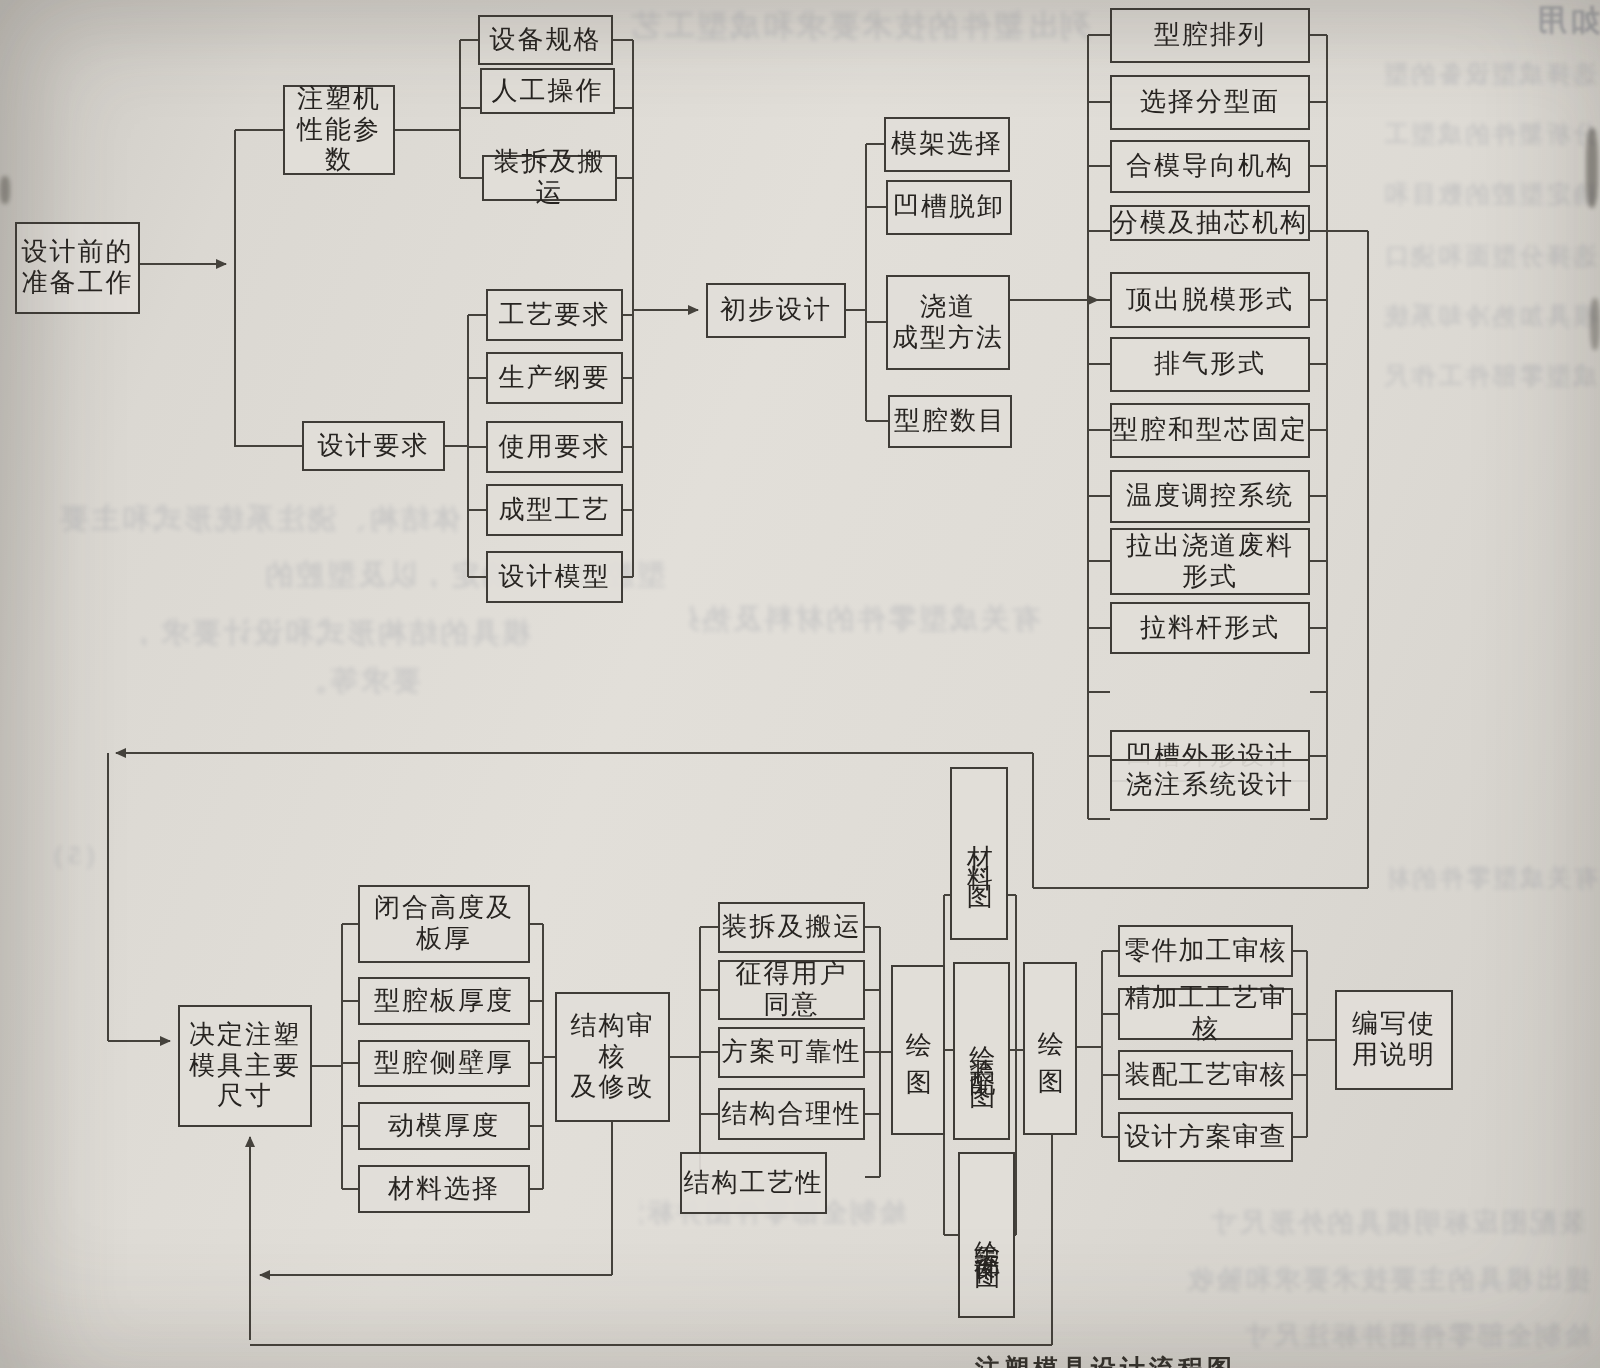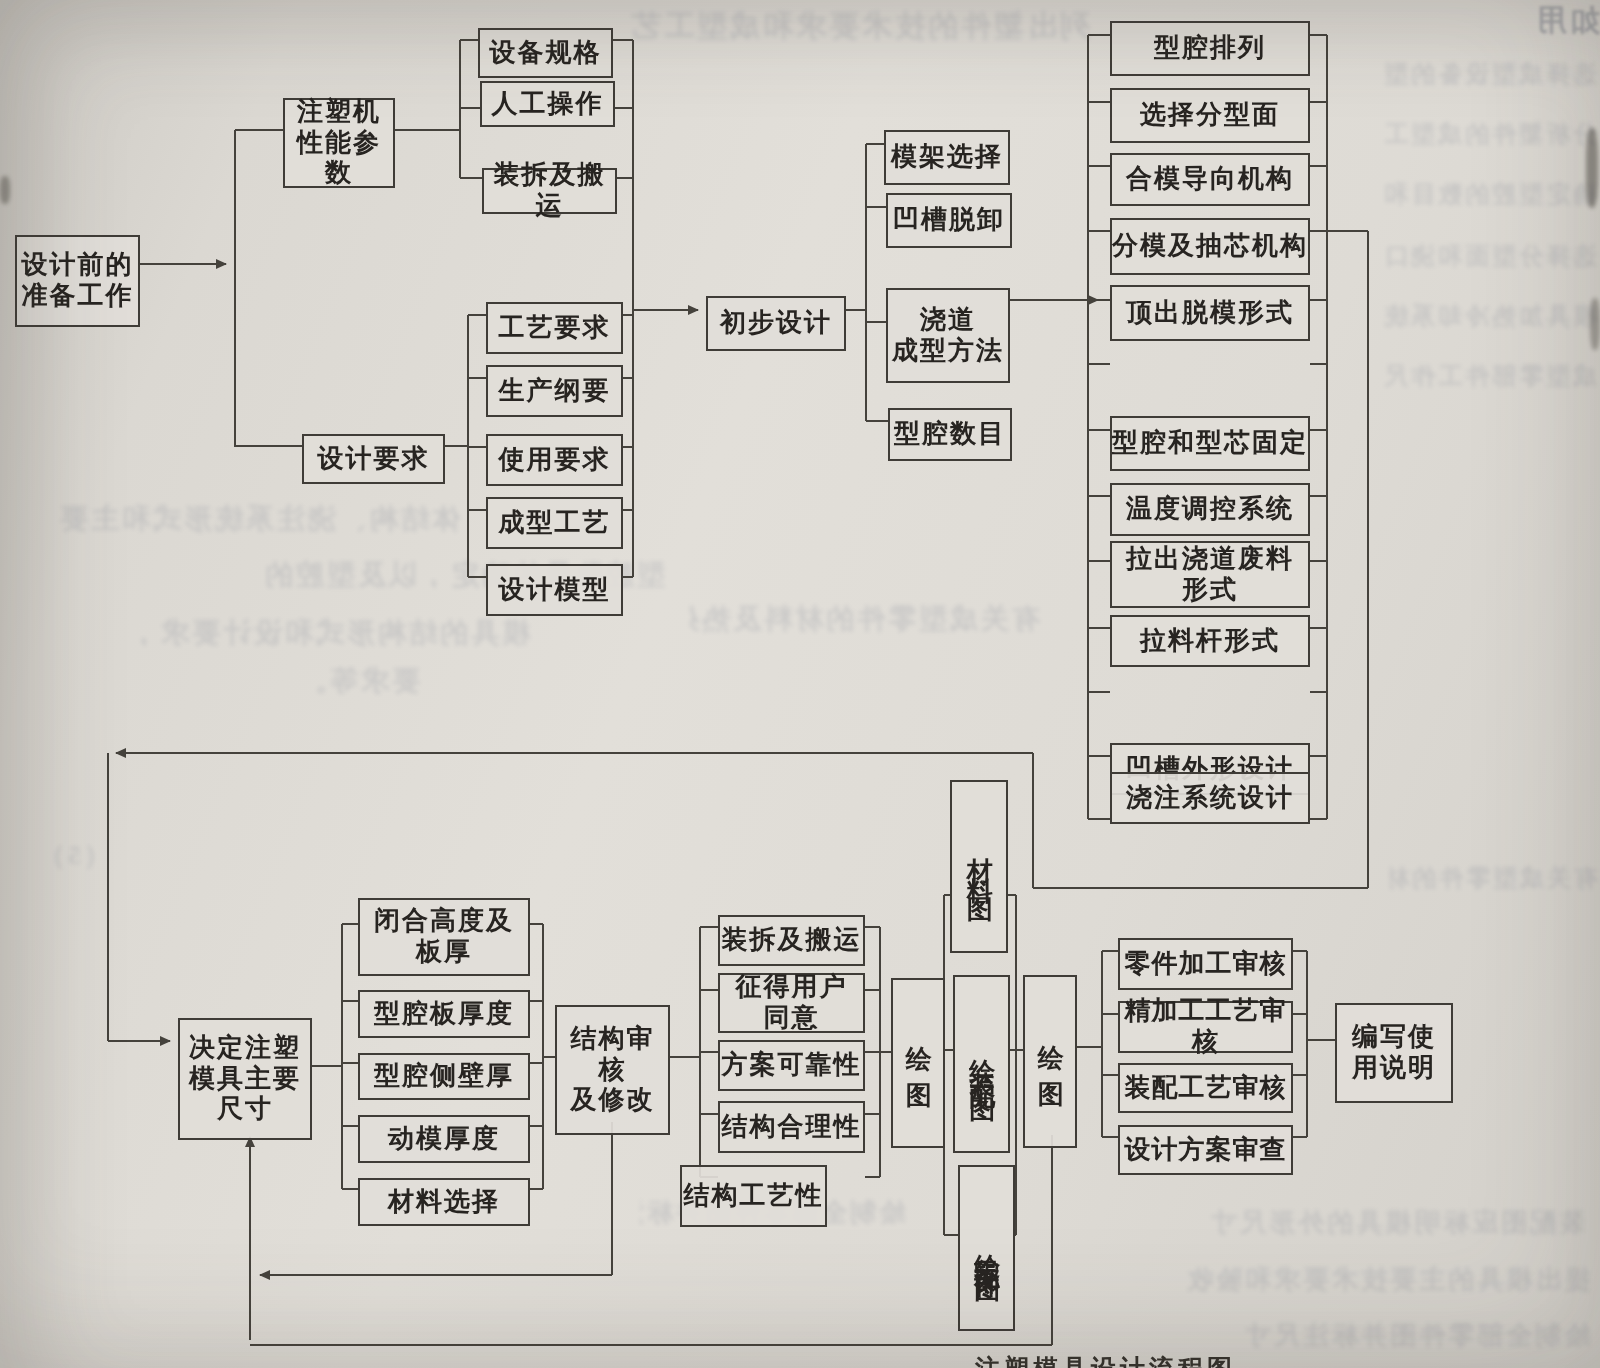--- a/index.html
+++ b/index.html
@@ -7,23 +7,22 @@
     position:relative;width:1600px;height:1368px;overflow:hidden;
     background:linear-gradient(112deg,#cdcac4 0%,#dbd8d2 14%,#e2dfd9 42%,#dedbd5 68%,#d3d0ca 100%);
     font-family:"Liberation Serif","DejaVu Serif",serif;
   }
   .vignette{position:absolute;inset:0;pointer-events:none;
     box-shadow:inset 40px 30px 90px rgba(70,66,60,.18), inset -30px -40px 110px rgba(70,66,60,.14);}
   .node{
     position:absolute;box-sizing:border-box;border:2px solid #3f3c37;
     background:rgba(225,222,216,.93);color:#272421;
     display:flex;align-items:center;justify-content:center;text-align:center;
-    font-size:26px;line-height:1.18;font-weight:700;white-space:pre-line;
+    font-size:26px;line-height:1.18;font-weight:400;white-space:pre-line;
     letter-spacing:2px;
-    margin-top:13px;
   }
   .node.sm{font-size:26px;letter-spacing:1px;}
   .node.vert{writing-mode:vertical-rl;text-orientation:upright;white-space:normal;}
   svg{position:absolute;left:0;top:0;}
   .bleed{
     position:absolute;color:#45506b;opacity:.13;filter:blur(2px);
     transform:scaleX(-1);font-weight:700;white-space:nowrap;overflow:hidden;
     font-size:28px;pointer-events:none;letter-spacing:3px;
   }
   .bleed.dk{opacity:.30;filter:blur(1.5px);color:#2e3850;}
@@ -218,22 +217,23 @@
   <div class="node" style="left:706px;top:283px;width:140px;height:55px">初步设计</div>
   <div class="node" style="left:884px;top:117px;width:126px;height:55px">模架选择</div>
   <div class="node" style="left:886px;top:180px;width:126px;height:55px">凹槽脱卸</div>
   <div class="node" style="left:886px;top:275px;width:124px;height:95px">浇道
 成型方法</div>
   <div class="node" style="left:888px;top:395px;width:124px;height:53px">型腔数目</div>
 
   <div class="node" style="left:1110px;top:8px;width:200px;height:55px">型腔排列</div>
   <div class="node" style="left:1110px;top:75px;width:200px;height:55px">选择分型面</div>
   <div class="node" style="left:1110px;top:140px;width:200px;height:53px">合模导向机构</div>
-  <div class="node" style="left:1110px;top:205px;width:200px;height:57px">分模及抽芯机构</div>
+  <div class="node" style="left:1110px;top:205px;width:200px;height:36px">分模及抽芯机构</div>
   <div class="node" style="left:1110px;top:272px;width:200px;height:56px">顶出脱模形式</div>
+  <div class="node" style="left:1110px;top:337px;width:200px;height:55px">排气形式</div>
   <div class="node" style="left:1110px;top:403px;width:200px;height:55px">型腔和型芯固定</div>
   <div class="node" style="left:1110px;top:470px;width:200px;height:53px">温度调控系统</div>
   <div class="node" style="left:1110px;top:528px;width:200px;height:67px">拉出浇道废料
 形式</div>
   <div class="node" style="left:1110px;top:602px;width:200px;height:52px">拉料杆形式</div>
   <div class="node" style="left:1110px;top:730px;width:200px;height:52px">凹槽外形设计</div>
   <div class="node" style="left:1110px;top:759px;width:200px;height:52px">浇注系统设计</div>
 
   <div class="node" style="left:178px;top:1005px;width:134px;height:122px">决定注塑
 模具主要

